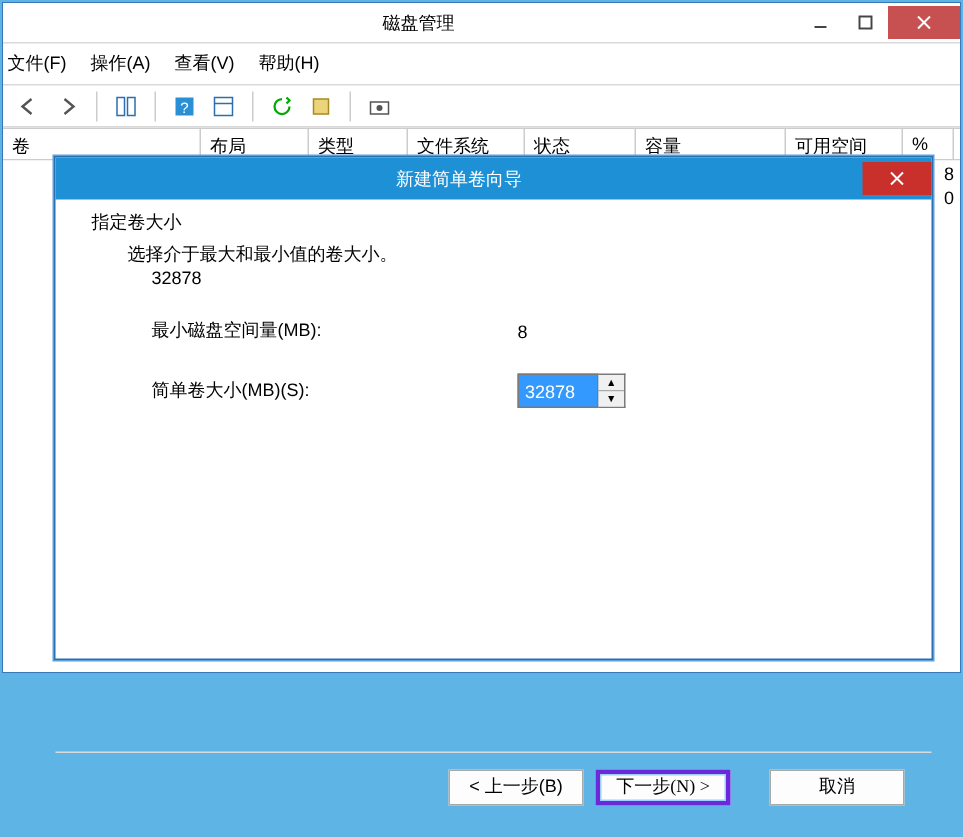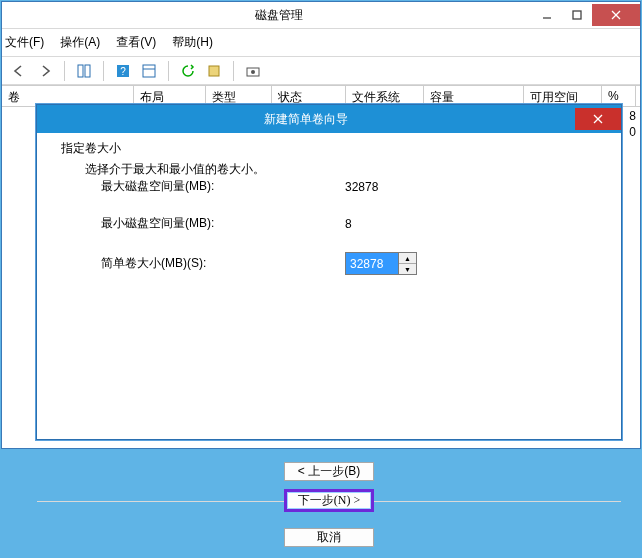--- a/index.html
+++ b/index.html
@@ -115,21 +115,21 @@
   }
   .spin-btn {
     flex: 1; display: flex; align-items: center; justify-content: center;
     background: #f0f0f0; font-size: 7px; line-height: 1;
   }
   .spin-btn:first-child { border-bottom: 1px solid #aaa; }
 
   .wizard-footer {
     height: 46px; border-top: 1px solid #d9d9d9;
     display: flex; justify-content: flex-end; align-items: center;
-    gap: 8px; padding: 0 18px; flex-direction: column;
+    gap: 8px; padding: 0 18px;
   }
   .btn {
     min-width: 90px; height: 24px; padding: 0 10px;
     background: #fdfdfd; border: 1px solid #a8a8a8;
     font-size: 12px; font-family: inherit; cursor: default;
     display: flex; align-items: center; justify-content: center;
   }
   .btn.default { border: 3px solid #6d28d9; box-shadow: inset 0 0 0 1px #9cd0ff; font-family: Liberation Serif, serif; }
 
   
@@ -222,22 +222,22 @@
           <rect x="2" y="5" width="12" height="8" fill="none" stroke="#555"></rect>
           <circle cx="8" cy="9" r="2" fill="#555"></circle>
         </svg>
     </div>
   </div>
 
   <div class="column-headers" id="colhdrs">
       <div class="col" style="width: 132px;">卷</div>
       <div class="col" style="width: 72px;">布局</div>
       <div class="col" style="width: 66px;">类型</div>
+      <div class="col" style="width: 78px;">文件系统</div>
       <div class="col" style="width: 74px;">状态</div>
-      <div class="col" style="width: 78px;">文件系统</div>
       <div class="col" style="width: 100px;">容量</div>
       <div class="col" style="width: 78px;">可用空间</div>
       <div class="col" style="width: 34px;">%</div>
     </div>
 
   <div class="grid-body"></div>
 </div>
 
 <div class="bg-numbers" id="bgnums">
     <div>8</div>
@@ -254,21 +254,20 @@
           <line x1="9" y1="1" x2="1" y2="9" stroke-width="1.3"></line>
         </svg>
     </div>
   </div>
 
   <div class="wizard-body">
     <div class="wizard-heading">指定卷大小</div>
     <div class="wizard-subheading">选择介于最大和最小值的卷大小。</div>
 
     <div class="form-row">
-      <span class="form-label">最大磁盘空间量(MB):</span>
       <span class="form-value">32878</span>
     </div>
 
     <div class="form-row">
       <span class="form-label">最小磁盘空间量(MB):</span>
       <span class="form-value">8</span>
     </div>
 
     <div class="form-row">
       <span class="form-label">简单卷大小(MB)(S):</span>

